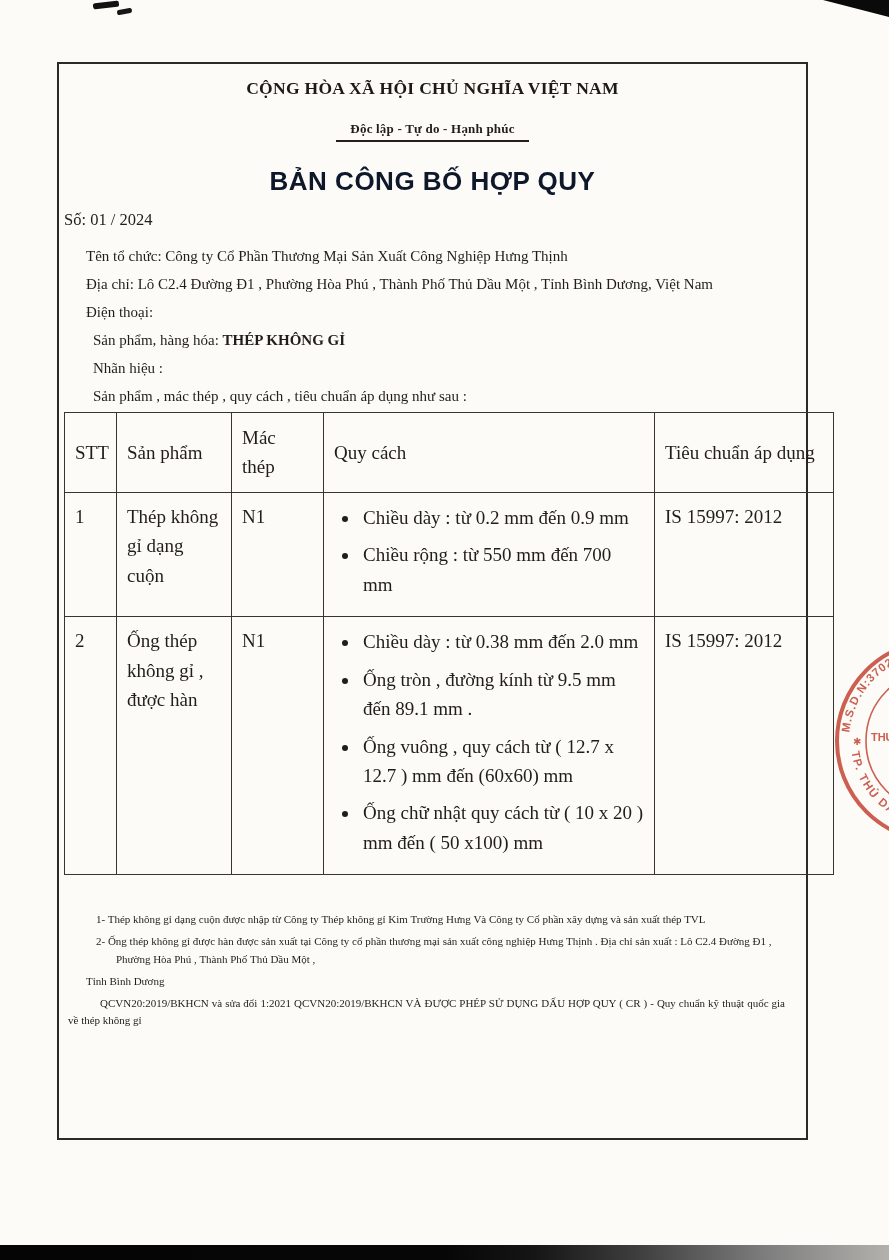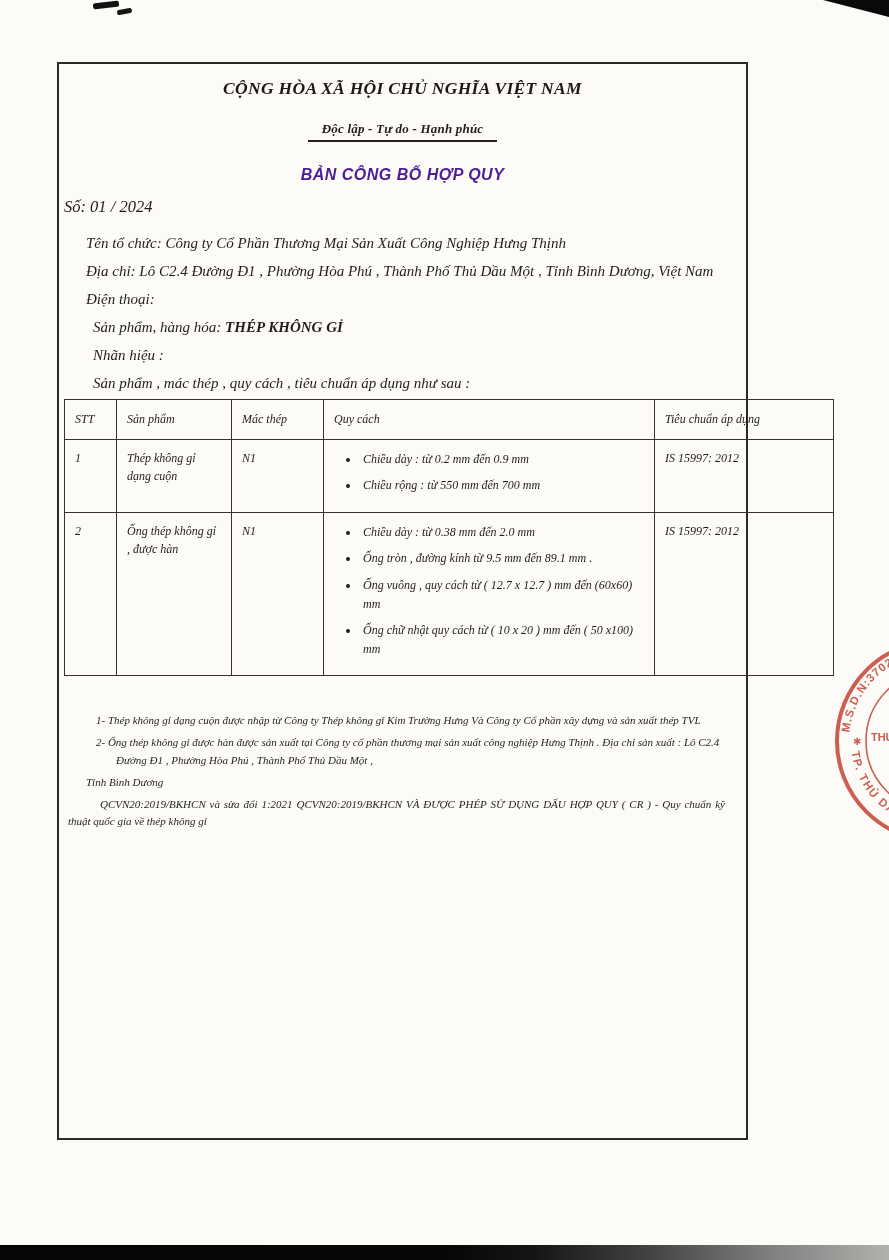--- a/index.html
+++ b/index.html
@@ -4,43 +4,43 @@
 <style>
   * { margin:0; padding:0; box-sizing:border-box; }
   html,body { background:#e9e7e2; }
   .page {
     position:relative; width:889px; height:1260px; margin:0 auto;
     background:#fcfbf7; overflow:hidden;
     font-family:"Liberation Serif","DejaVu Serif",serif; color:#211e1a;
   }
   
   .border-box {
-    position:absolute; left:57px; top:62px; width:691px; height:1078px;
-    border:2px solid #2c2a26; padding:14px 5px 18px 5px;font-style:italic;
+    position:absolute; left:57px; top:62px; width:751px; height:1078px;
+    border:2px solid #2c2a26; padding:14px 5px 18px 5px;
   }
   
   .nat-header { text-align:center; }
   .h1 { font-weight:bold; font-size:17.5px; letter-spacing:.3px; color:#1d1a16; }
   .h2 {
     display:inline-block; font-weight:bold; font-size:13px; margin-top:3px;
     border-bottom:2px solid #24211d; padding:1px 14px 3px 14px; letter-spacing:.2px;
   }
   .doc-title {
     text-align:center; font-family:"Liberation Sans","DejaVu Sans",sans-serif;
-    font-weight:bold; font-size:16px; letter-spacing:.5px; margin-top:24px; color:#4c1d95;
+    font-weight:bold; font-size:26px; letter-spacing:.5px; margin-top:24px; color:#0f172a;
   }
   .doc-number { font-size:16.5px; margin-top:13px; }
   
   .info { margin:14px 20px 0 22px; font-size:15px; line-height:1.6; }
   .info p { margin-bottom:4px; }
   .info .indent { margin-left:7px; }
   .info b { font-weight:bold; }
   
   table.product-table {
-    border-collapse:collapse; width:100%; margin-top:0; font-size:12px;
+    border-collapse:collapse; width:100%; margin-top:0; font-size:19px;
     table-layout:fixed;
   }
   table.product-table th, table.product-table td {
     border:1.6px solid #38342e; vertical-align:top; text-align:left;
     padding:9px 10px; font-weight:normal; line-height:1.55;
   }
   table.product-table th { vertical-align:middle; padding:10px 10px; }
   th.c-stt, td.c-stt { text-align:center; }
   td.c-product { text-align:justify; }
   td.c-grade { padding-left:18px; }

